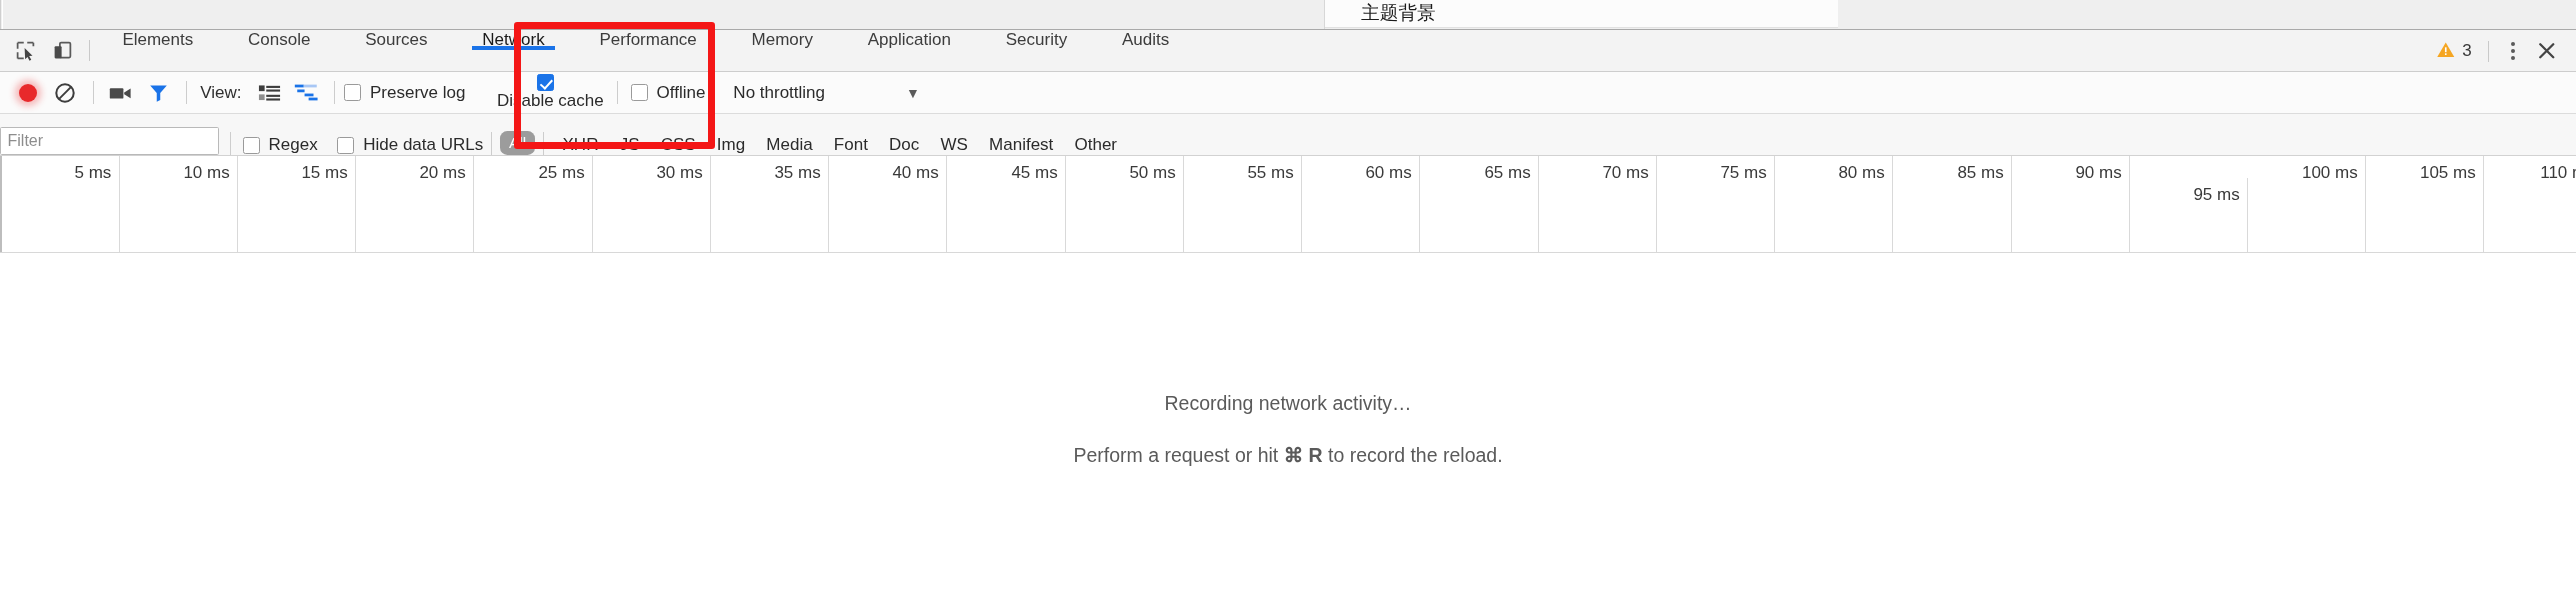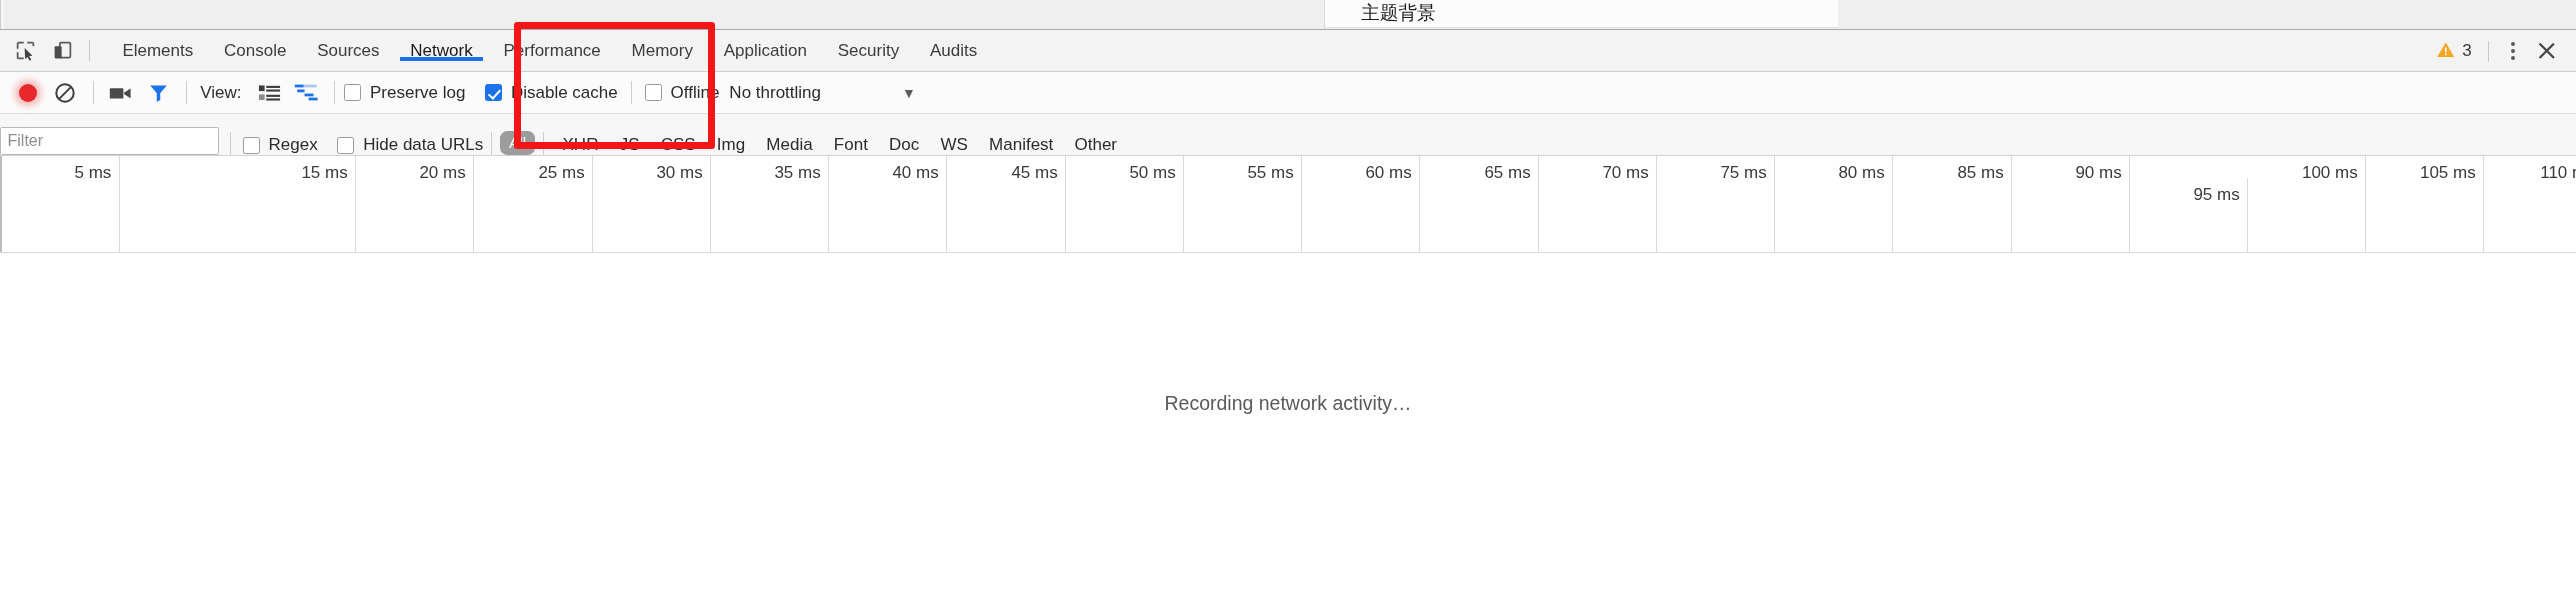--- a/index.html
+++ b/index.html
@@ -55,21 +55,21 @@
     display:flex; align-items:center;
   }
   .tb-icon {
     width:37px; height:37px; display:flex; align-items:center; justify-content:center;
     cursor:pointer;
   }
   .tb-icon:first-child { margin-left:6.5px; }
   .tb-sep {
     width:0.8px; height:21px; background:#c9c9c9; margin:0 8px;
   }
-  .tabs { display:flex; align-items:center; height:42px; margin-left:9.7px; }
+  .tabs { display:flex; align-items:flex-start; height:42px; margin-left:9.7px;gap:24px; }
   .tab {
     position:relative; display:flex; align-items:center;
     padding:0 15.4px; font-size:17px; color:#3c3c3c; cursor:pointer;
     white-space:nowrap;
   }
   .tab.active { color:#1a1a1a; }
   .tab.active::after {
     content:""; position:absolute; left:4.9px; right:4.9px; bottom:0;
     height:3.2px; background:#1a73e8;
   }
@@ -118,21 +118,21 @@
   }
   .cbox.checked {
     background:#1a73e8; border-color:#1a73e8; position:relative;
   }
   .cbox.checked::after {
     content:""; position:absolute; left:4.9px; top:1.6px; width:4.9px; height:9.7px;
     border:solid #fff; border-width:0 2.4px 2.4px 0; transform:rotate(42deg);
   }
   .cb-label { font-size:17px; color:#2b2b2b; }
   .sp20 { width:19.5px; }
-  .throttle-label { font-size:17px; color:#2b2b2b; margin-left:10px; white-space:nowrap; cursor:pointer;}
+  .throttle-label { font-size:17px; color:#2b2b2b; margin-left:28px; white-space:nowrap; cursor:pointer;}
   .caret {
     margin-left:81px; font-size:14px; color:#5a5a5a; cursor:pointer;
   }
 
   
   .filterrow {
     position:relative; height:42px; background:#f7f7f7;
     border-bottom:0.8px solid #d2d2d2;
     display:flex; align-items:flex-end; padding-left:0;
   }
@@ -327,21 +327,21 @@
 
       <div class="tool-sep"></div>
 
       <div class="cb-row">
         <span class="cbox"></span>
         <span class="cb-label">Preserve log</span>
       </div>
 
       <div class="sp20"></div>
 
-      <div class="cb-row" style="margin-left:0;">
+      <div class="cb-row" style="margin-left:12px;flex-direction:column;">
         <span class="cbox checked"></span>
         <span class="cb-label">Disable cache</span>
       </div>
 
       <div class="tool-sep" style="margin:0 13px;"></div>
 
       <div class="cb-row">
         <span class="cbox"></span>
         <span class="cb-label">Offline</span>
       </div>
@@ -381,20 +381,23 @@
       <span class="ftype">WS</span>
       <span class="ftype">Manifest</span>
       <span class="ftype">Other</span>
     </div>
 
     <div class="ruler" id="ruler">
       <div class="ruler-gutter"></div>
     <div class="rcell" style="left: 1.6px; width: 118px;">
           <span>5 ms</span>
         </div>
+        <div class="rcell" style="left: 120px; width: 118px;">
+          <span>10 ms</span>
+        </div>
         <div class="rcell" style="left: 238px; width: 118px;">
           <span>15 ms</span>
         </div>
         <div class="rcell" style="left: 356px; width: 118px;">
           <span>20 ms</span>
         </div>
         <div class="rcell" style="left: 475px; width: 118px;">
           <span>25 ms</span>
         </div>
         <div class="rcell" style="left: 593px; width: 118px;">
@@ -445,20 +448,23 @@
         <div class="rcell" style="left: 2366px; width: 118px;">
           <span>105 ms</span>
         </div>
         <div class="rcell" style="left: 2485px; width: 118px;">
           <span>110 ms</span>
         </div>
       </div>
 
     <div class="empty">
       <div class="empty-l1">Recording network activity…</div>
+      <div class="empty-l2">
+        <span>Perform a request or hit </span><b>⌘ R</b><span> to record the reload.</span>
+      </div>
     </div>
 
   </div>
 
   <div class="redbox"></div>
 
 </div>
 
 
 </body></html>

